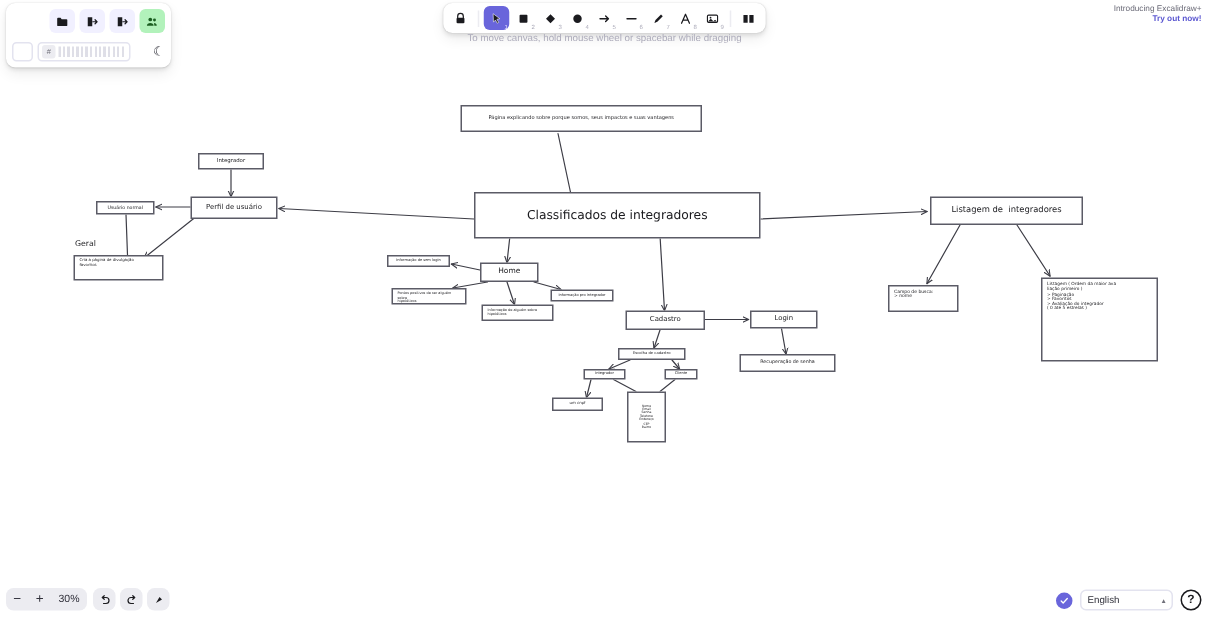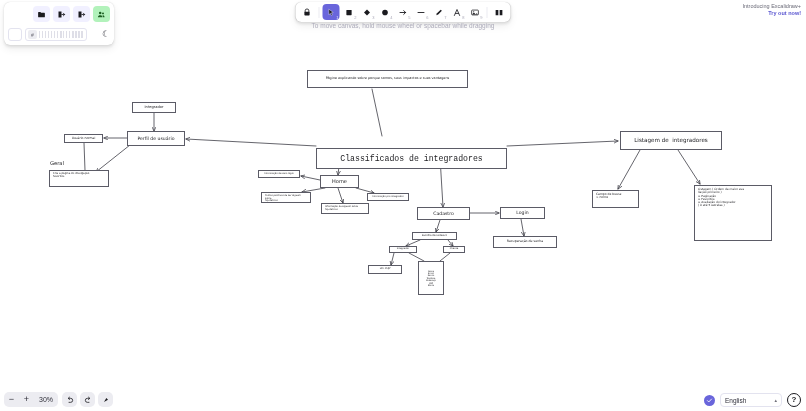--- a/index.html
+++ b/index.html
@@ -214,21 +214,21 @@
           <path d="M 448 240 L 453 246" fill="none" stroke="#3d3d46" stroke-width="0.8" stroke-linecap="round" marker-end="url(#ah)"></path>
           <path d="M 394 253 L 391 265" fill="none" stroke="#3d3d46" stroke-width="0.8" stroke-linecap="round" marker-end="url(#ah)"></path>
           <path d="M 409 253 L 424 261" fill="none" stroke="#3d3d46" stroke-width="0.8" stroke-linecap="round"></path>
           <path d="M 450 253 L 440 261" fill="none" stroke="#3d3d46" stroke-width="0.8" stroke-linecap="round"></path>
           <path d="M 640 150 L 618 189" fill="none" stroke="#3d3d46" stroke-width="0.8" stroke-linecap="round" marker-end="url(#ah)"></path>
           <path d="M 678 150 L 700 184" fill="none" stroke="#3d3d46" stroke-width="0.8" stroke-linecap="round" marker-end="url(#ah)"></path>
         </g>
     </svg>
     <div id="node-layer">
         <div class="node" style="left: 307px; top: 70px; width: 161px; height: 18px; font-size: 3.4px;">Página explicando sobre porque somos, seus impactos e suas vantagens</div>
-        <div class="node" style="left: 316px; top: 148px; width: 191px; height: 21px; font-size: 8.2px; font-family: Liberation Mono, monospace;">Classificados de integradores</div>
+        <div class="node" style="left: 316px; top: 128px; width: 191px; height: 31px; font-size: 8.2px;">Classificados de integradores</div>
         <div class="node" style="left: 132px; top: 102px; width: 44px; height: 11px; font-size: 3.6px;">Integrador</div>
         <div class="node" style="left: 127px; top: 131px; width: 58px; height: 15px; font-size: 4.6px;">Perfil de usuário</div>
         <div class="node" style="left: 64px; top: 134px; width: 39px; height: 9px; font-size: 3.1px;">Usuário normal</div>
         <div class="node left-align" style="left: 49px; top: 170px; width: 60px; height: 17px; font-size: 2.6px;">Cria a página de divulgação
 favoritos</div>
         <div class="node" style="left: 320px; top: 175px; width: 39px; height: 13px; font-size: 5px;">Home</div>
         <div class="node" style="left: 258px; top: 170px; width: 42px; height: 8px; font-size: 2.4px;">Informação de sem login</div>
         <div class="node left-align" style="left: 261px; top: 192px; width: 50px; height: 11px; font-size: 2.3px;">Pontos positivos de ser alguém sobre
 hipotéticos</div>
         <div class="node left-align" style="left: 321px; top: 203px; width: 48px; height: 11px; font-size: 2.3px;">Informação de alguém sobre

